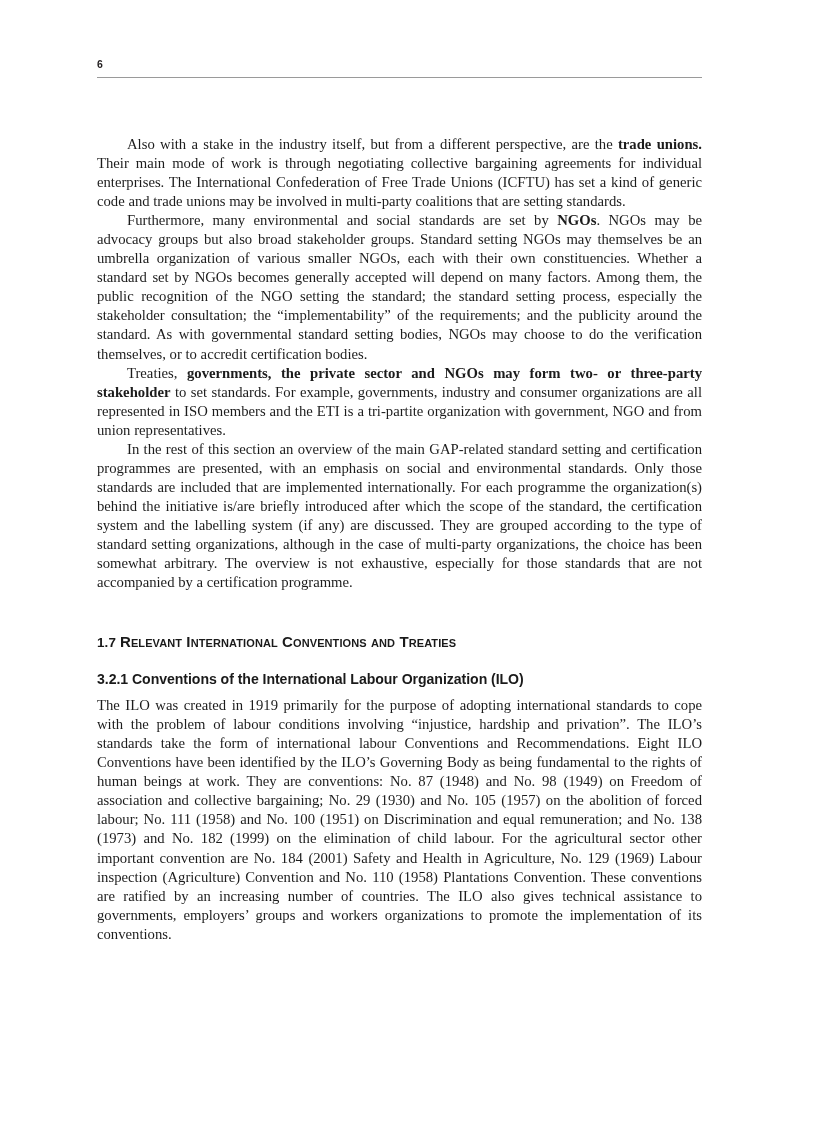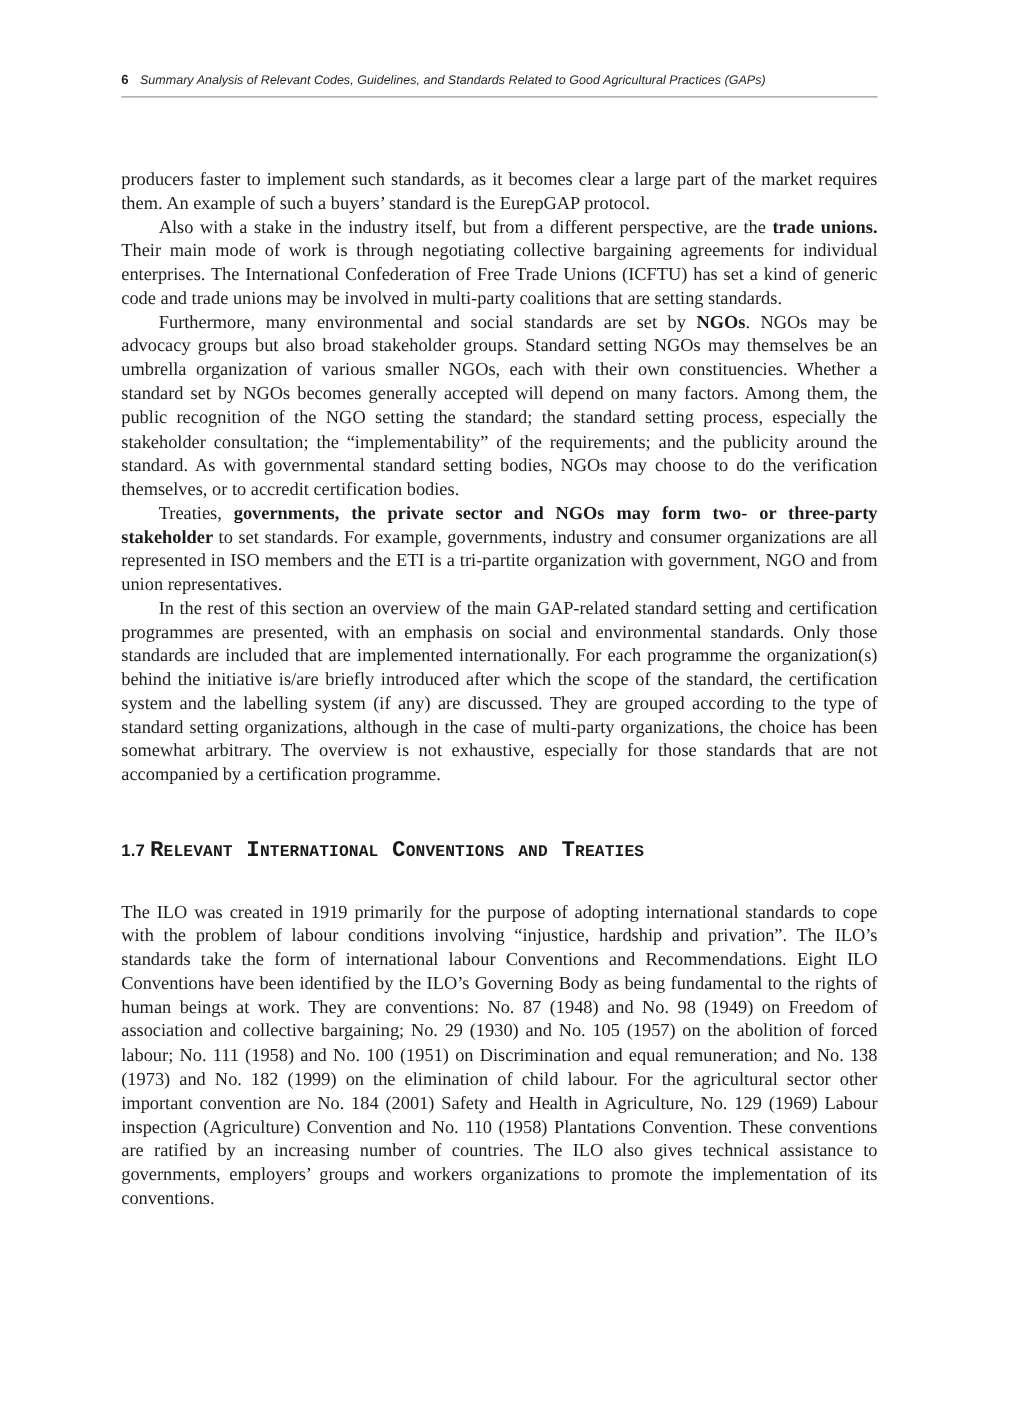--- a/index.html
+++ b/index.html
@@ -79,23 +79,22 @@
   .h2 {
     margin: 0;
     font-family: "Liberation Sans", sans-serif;
     font-weight: bold;
     font-size: 13.4px;
     color: #1a1a1a;
     letter-spacing: 0.15px;
   }
   .h2 .smallcaps {
     font-variant: small-caps;
-    font-size: 18px;
+    font-size: 15px;
     letter-spacing: 0.1px;
-    font-family: Liberation Mono, monospace;
   }
   .h3 {
     margin: 0;
     font-family: "Liberation Sans", sans-serif;
     font-weight: bold;
     font-size: 14.1px;
     color: #1a1a1a;
     letter-spacing: -0.05px;
   }
 
@@ -104,41 +103,40 @@
   .gap-h2-h3   { height: 21px; }
   .gap-h3-body { height: 9px; }
 </style>
 </head>
 <body>
 
 <div class="page">
 
   <div class="runhead">
     <span class="runhead-folio">6</span>
-    <span class="runhead-title">Summary Analysis of Relevant Codes, Guidelines, and Standards Related to Good Agricultural Practices (GAPs)</span>
   </div>
   <div class="runhead-rule"></div>
 
   <div class="content">
 
-    <p class="body"><span>producers faster to implement such standards, as it becomes clear a large part of the market requires them. An example of such a buyers’ standard is the EurepGAP protocol.</span></p>
 
     <p class="body indent"><span>Also with a stake in the industry itself, but from a different perspective, are the </span><b>trade unions.</b><span> Their main mode of work is through negotiating collective bargaining agreements for individual enterprises. The International Confederation of Free Trade Unions (ICFTU) has set a kind of generic code and trade unions may be involved in multi-party coalitions that are setting standards.</span></p>
 
     <p class="body indent"><span>Furthermore, many environmental and social standards are set by </span><b>NGOs</b><span>. NGOs may be advocacy groups but also broad stakeholder groups. Standard setting NGOs may themselves be an umbrella organization of various smaller NGOs, each with their own constituencies. Whether a standard set by NGOs becomes generally accepted will depend on many factors. Among them, the public recognition of the NGO setting the standard; the standard setting process, especially the stakeholder consultation; the “implementability” of the requirements; and the publicity around the standard. As with governmental standard setting bodies, NGOs may choose to do the verification themselves, or to accredit certification bodies.</span></p>
 
     <p class="body indent"><span>Treaties, </span><b>governments, the private sector and NGOs may form two- or three-party stakeholder</b><span> to set standards. For example, governments, industry and consumer organizations are all represented in ISO members and the ETI is a tri-partite organization with government, NGO and from union representatives.</span></p>
 
     <p class="body indent"><span>In the rest of this section an overview of the main GAP-related standard setting and certification programmes are presented, with an emphasis on social and environmental standards. Only those standards are included that are implemented internationally. For each programme the organization(s) behind the initiative is/are briefly introduced after which the scope of the standard, the certification system and the labelling system (if any) are discussed. They are grouped according to the type of standard setting organizations, although in the case of multi-party organizations, the choice has been somewhat arbitrary. The overview is not exhaustive, especially for those standards that are not accompanied by a certification programme.</span></p>
 
     <div class="gap-h2"></div>
 
     <h2 class="h2"><span>1.7</span> <span class="smallcaps">Relevant International Conventions and Treaties</span></h2>
 
     <div class="gap-h2-h3"></div>
 
+    <h3 class="h3">3.2.1 Conventions of the International Labour Organization (ILO)</h3>
 
     <div class="gap-h3-body"></div>
 
     <p class="body"><span>The ILO was created in 1919 primarily for the purpose of adopting international standards to cope with the problem of labour conditions involving “injustice, hardship and privation”. The ILO’s standards take the form of international labour Conventions and Recommendations. Eight ILO Conventions have been identified by the ILO’s Governing Body as being fundamental to the rights of human beings at work. They are conventions: No. 87 (1948) and No. 98 (1949) on Freedom of association and collective bargaining; No. 29 (1930) and No. 105 (1957) on the abolition of forced labour; No. 111 (1958) and No. 100 (1951) on Discrimination and equal remuneration; and No. 138 (1973) and No. 182 (1999) on the elimination of child labour. For the agricultural sector other important convention are No. 184 (2001) Safety and Health in Agriculture, No. 129 (1969) Labour inspection (Agriculture) Convention and No. 110 (1958) Plantations Convention. These conventions are ratified by an increasing number of countries. The ILO also gives technical assistance to governments, employers’ groups and workers organizations to promote the implementation of its conventions.</span></p>
 
   </div>
 </div>
 
 </body></html>

